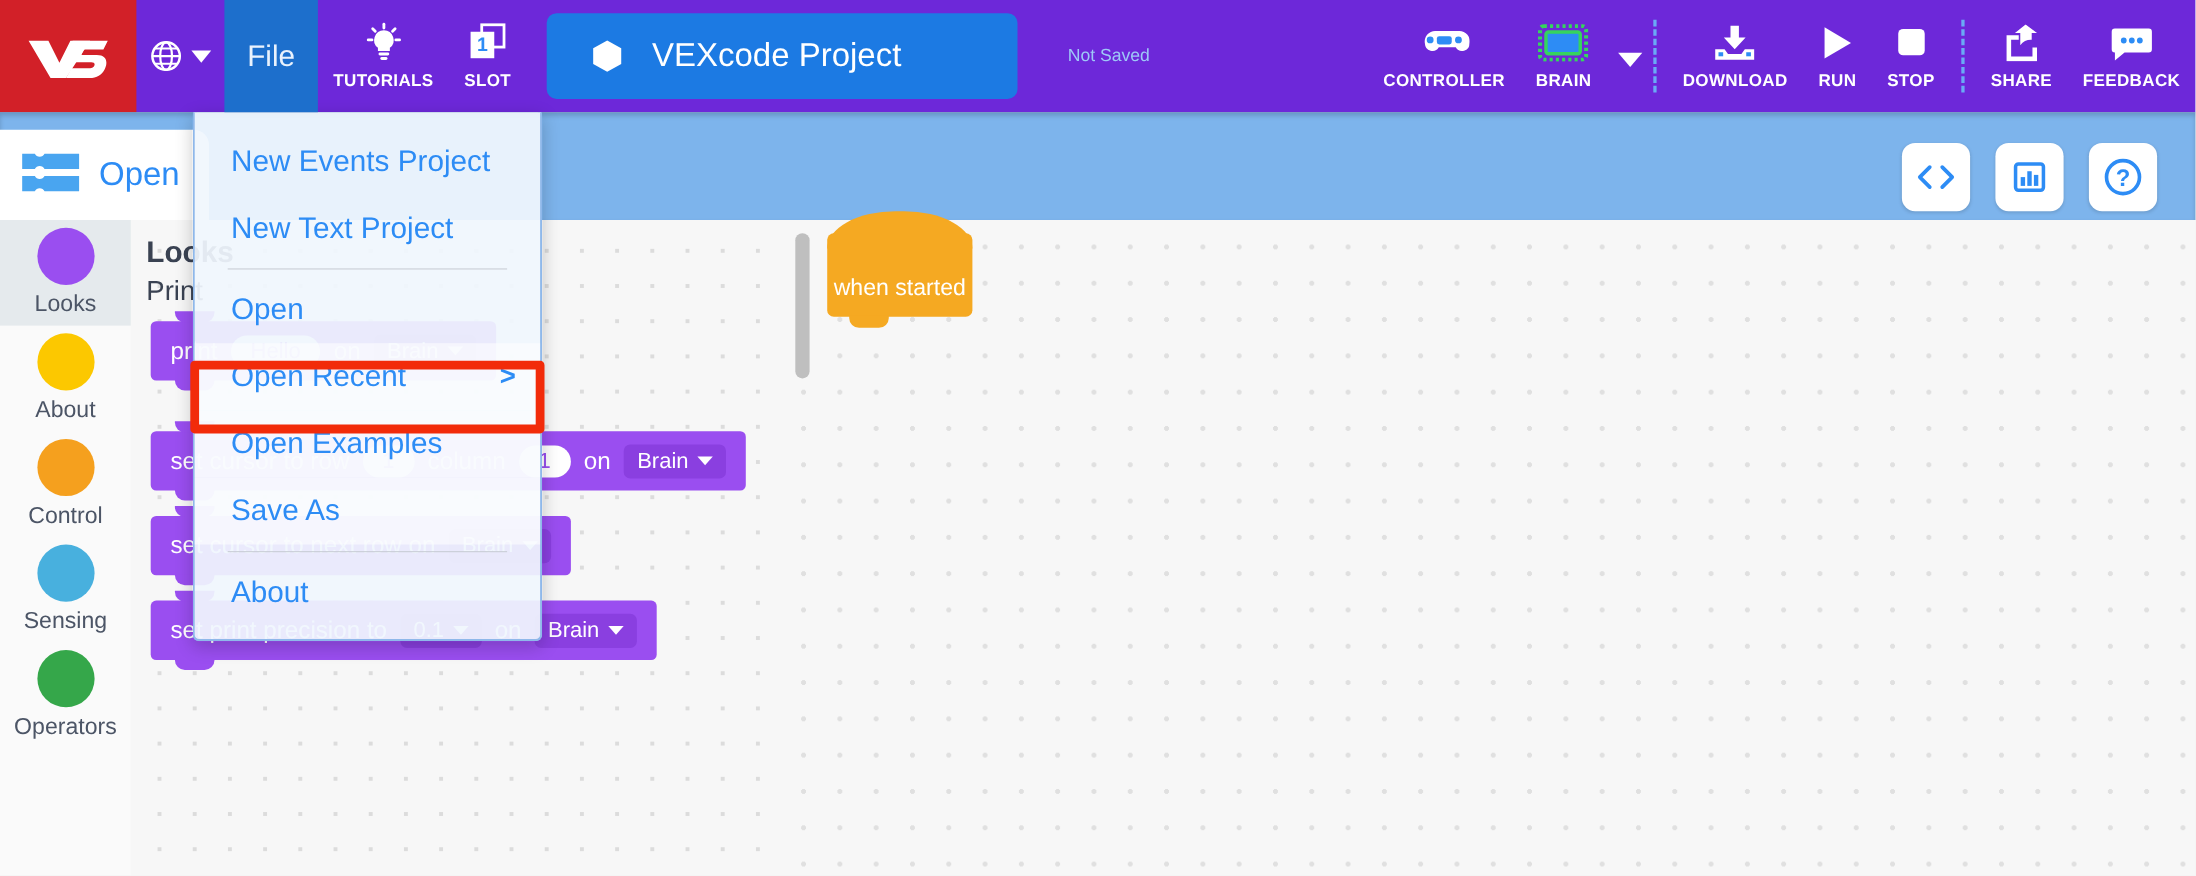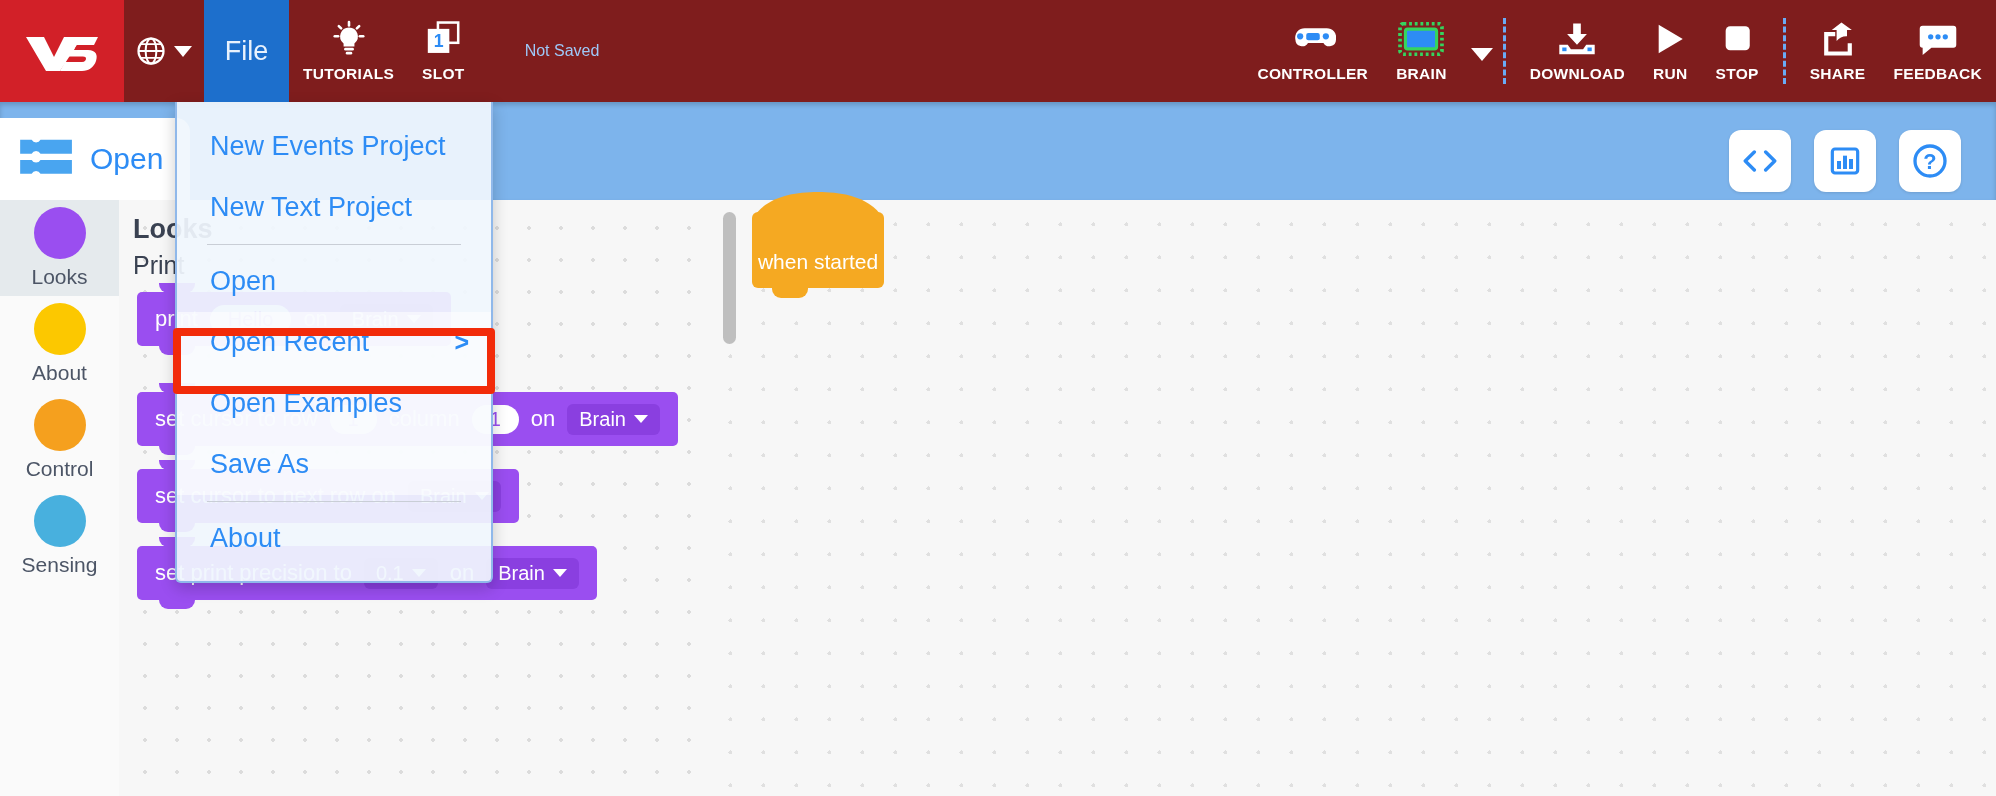--- a/index.html
+++ b/index.html
@@ -8,21 +8,21 @@
     overflow: hidden;
     font-family: "Liberation Sans", sans-serif;
     background: #f4f4f4;
   }
   #app { position: relative; width: 1996px; height: 796px; }
 
   
   .toolbar {
     position: absolute; top: 0; left: 0;
     width: 1996px; height: 102px;
-    background: #7f1d1d;
+    background: #6d28d9;
     display: flex; align-items: stretch;
   }
   .tb-logo {
     width: 124px; height: 102px;
     background: #d22028;
     display: flex; align-items: center; justify-content: center;
   }
   .tb-logo svg { display:block; }
 
   .tb-lang {
@@ -294,20 +294,26 @@
       <span class="ico">
         <svg width="40" height="38" viewBox="0 0 30 30">
           <rect x="11" y="2" width="16" height="16" fill="none" stroke="#fff" stroke-width="2"></rect>
           <rect x="3" y="7" width="17" height="19" fill="#fff"></rect>
           <text x="11.5" y="21" font-size="14" font-weight="bold" fill="#2d8cf5" font-family="Liberation Sans, sans-serif" text-anchor="middle">1</text>
         </svg>
       </span>
       <span class="lbl">SLOT</span>
     </div>
 
+    <div class="tb-projwrap">
+      <svg class="hexico" viewBox="0 0 24 24">
+        <path d="M12 2 L21 7 L21 17 L12 22 L3 17 L3 7 Z" fill="#fff"></path>
+      </svg>
+      <span class="projname">VEXcode Project</span>
+    </div>
 
     <span class="notsaved">Not Saved</span>
 
     <div class="tb-right">
 
       <div class="tb-btn">
         <span class="ico">
           <svg width="46" height="32" viewBox="0 0 34 22">
             <path d="M7 3 h20 a7 7 0 0 1 7 8.5 a5 5 0 0 1 -9.3 2.4 h-11.4 a5 5 0 0 1 -9.3 -2.4 a7 7 0 0 1 7 -8.5 z" fill="#fff"></path>
             <rect x="12" y="6.5" width="10" height="5.5" rx="1.6" fill="#2d8cf5"></rect>
@@ -433,20 +439,24 @@
       <span class="nm">About</span>
     </div>
     <div class="cat">
       <span class="dot" style="background:#f5a01e"></span>
       <span class="nm">Control</span>
     </div>
     <div class="cat">
       <span class="dot" style="background:#48b0de"></span>
       <span class="nm">Sensing</span>
     </div>
+    <div class="cat">
+      <span class="dot" style="background:#35a74a"></span>
+      <span class="nm">Operators</span>
+    </div>
   </div>
 
   <div class="palette">
     <div class="pal-head">Looks</div>
     <div class="pal-sub">Print</div>
 
     <div class="blk" style="top:92px">
       <span>print</span>
       <span class="oval">Hello</span>
       <span>on</span>

